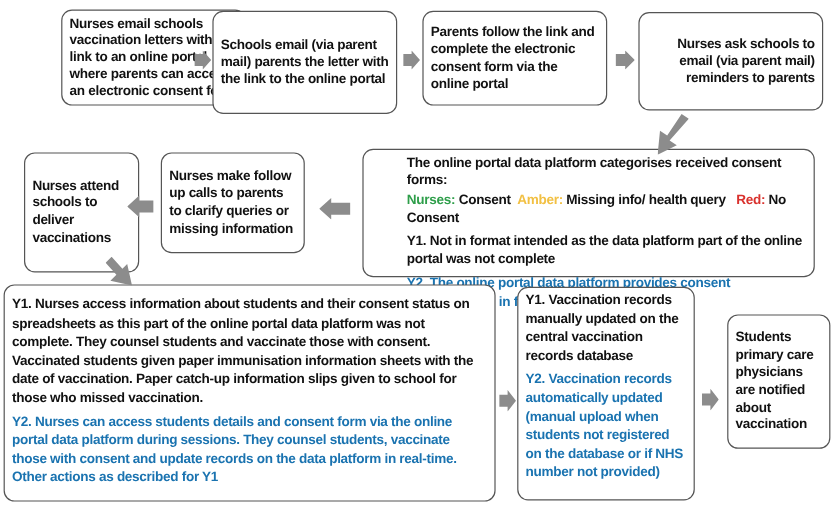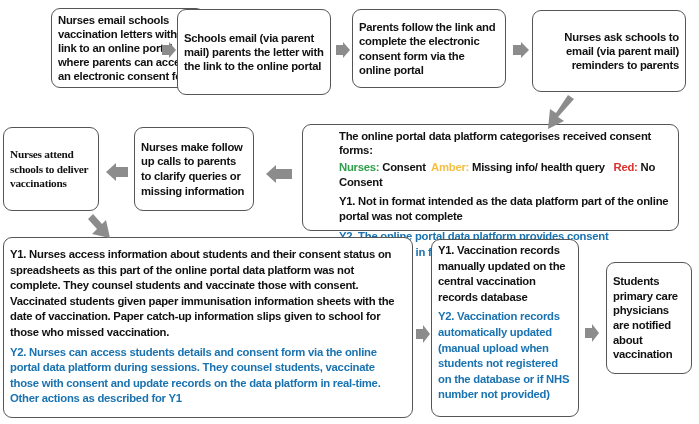--- a/index.html
+++ b/index.html
@@ -42,21 +42,21 @@
     <span>Missing info/ health query</span>&nbsp;&nbsp;
     <span class="red">Red:</span>
     <span>No Consent</span>
   </p>
   <p class="gap" style="margin-top: 5px; line-height: 15.6px;">Y1. Not in format intended as the data platform part of the online portal was not complete</p>
   <p class="blue" style="margin-top: 4px; line-height: 15.6px;">Y2. The online portal data platform provides consent categorisation in format intended</p>
 </div>
 <div class="box" style="left: 134px; top: 127px; width: 120px; height: 84px;">
   <p style="line-height: 14.6px;">Nurses make follow up calls  to parents to clarify queries or missing information</p>
 </div>
-<div class="box" style="left: 3px; top: 127px; width: 96px; height: 84px; font-family: Liberation Serif, serif;">
+<div class="box" style="left: 20px; top: 127px; width: 96px; height: 100px;">
   <p style="line-height: 14.6px;">Nurses attend schools to deliver vaccinations</p>
 </div>
 
 <div class="box" style="left: 3px; top: 237px; width: 410px; height: 181px; justify-content: center; padding-top: 3px;">
   <p style="line-height: 15.6px; margin-top: 0px;">Y1. Nurses access information about students and their consent status on spreadsheets as this part of the online portal data platform was not complete. They counsel students and vaccinate those with consent. Vaccinated students given paper immunisation information sheets with the date of vaccination. Paper catch-up information slips given to school for those who missed vaccination.</p>
   <p class="blue" style="margin-top: 4px; line-height: 15.6px;">Y2. Nurses can access students details and consent form via the online portal data platform during sessions. They counsel students, vaccinate those with consent and update records on the data platform in real-time.  Other actions as described for Y1</p>
 </div>
 <div class="box" style="left: 431px; top: 239px; width: 148px; height: 178px; justify-content: flex-start; padding-top: 3px;">
   <p style="line-height: 15.6px; margin-top: 0px;">Y1. Vaccination records manually updated on the central vaccination records database</p>
   <p class="blue" style="margin-top: 4px; line-height: 15.6px;">Y2. Vaccination records automatically updated (manual upload when students not registered on the database or if NHS number not provided)</p>

